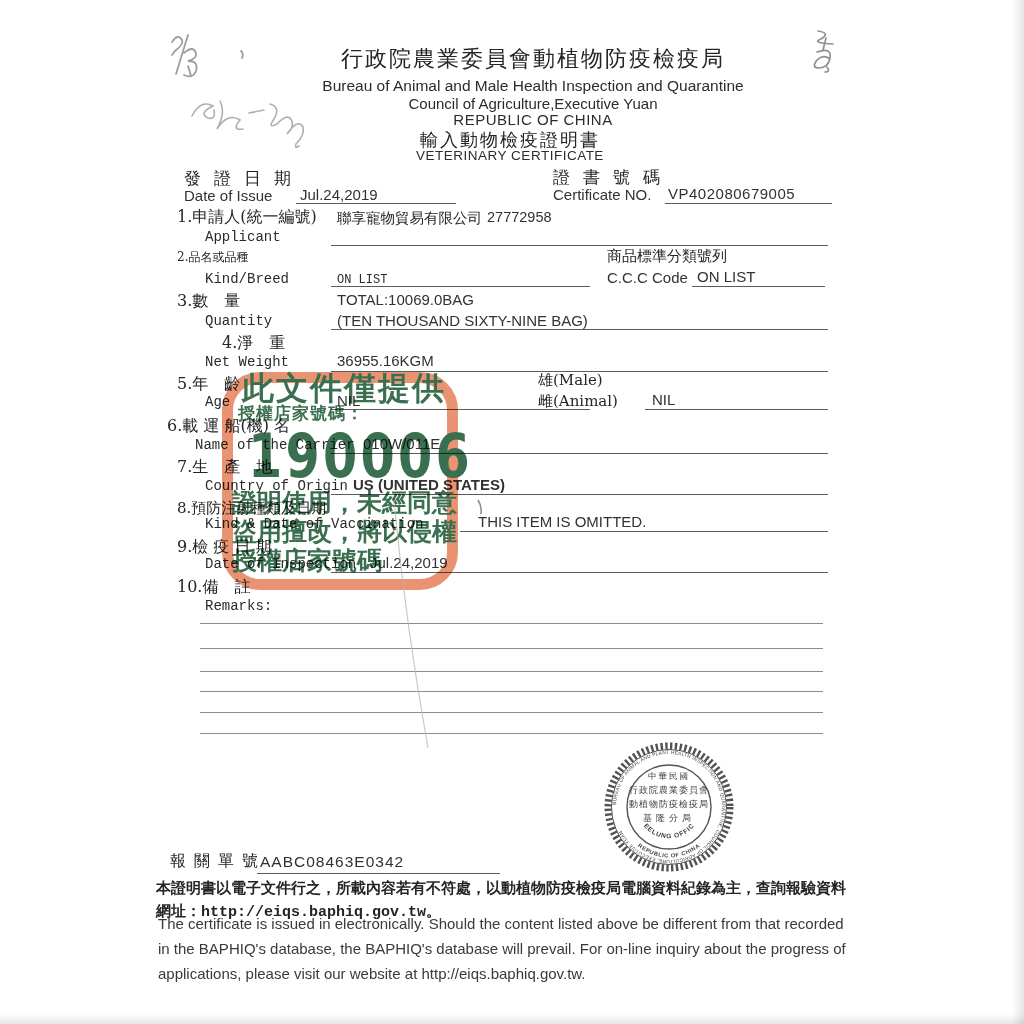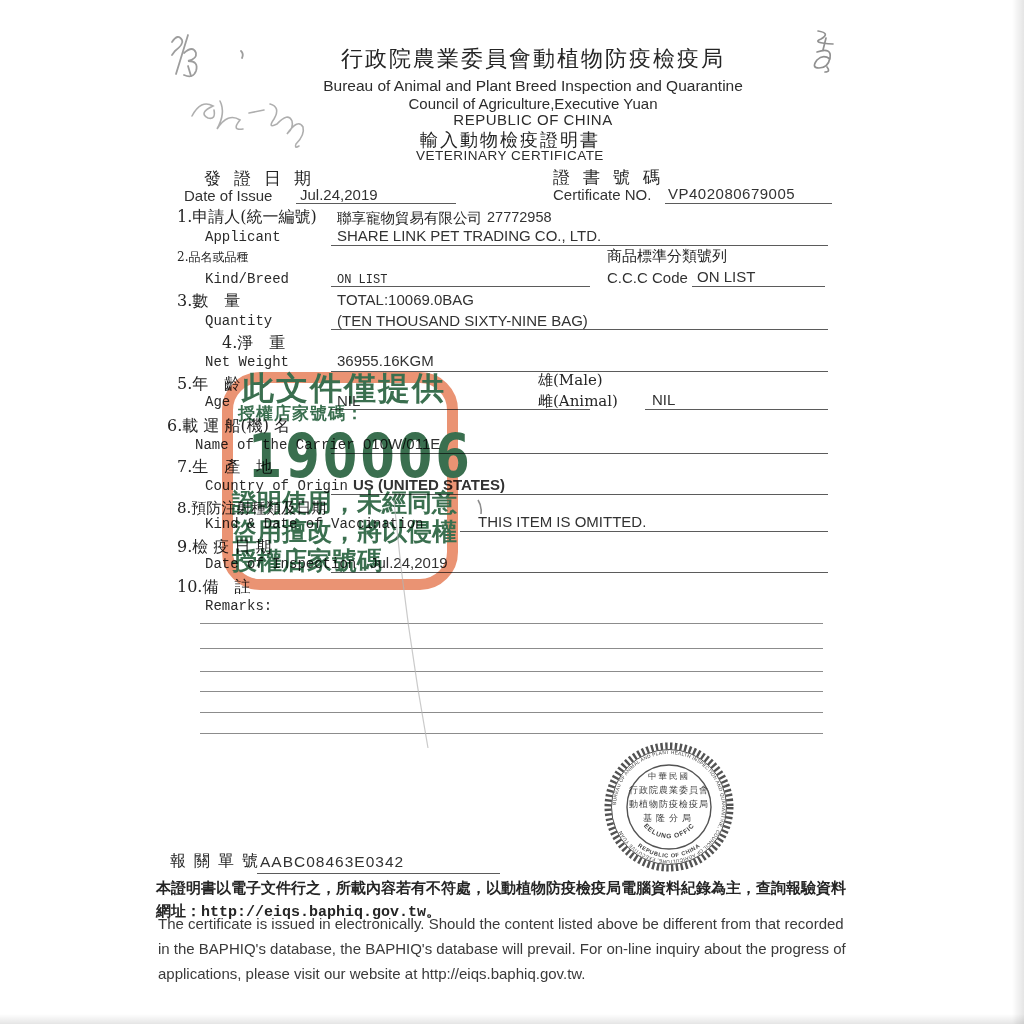--- a/index.html
+++ b/index.html
@@ -21,40 +21,39 @@
   .edge-b{position:absolute;bottom:0;left:0;width:100%;height:10px;
       background:linear-gradient(to bottom,rgba(0,0,0,0),rgba(0,0,0,.10));}
   svg{overflow:visible;}
 </style>
 </head>
 <body>
 
 <div id="page">
 
   <div class="abs zh hdr" style="top:44px;font-size:22px;letter-spacing:2px;">行政院農業委員會動植物防疫檢疫局</div>
-  <div class="abs sans hdr" style="top:77px;font-size:15.5px;color:#2c2c2c;">Bureau of Animal and Plant Breed Inspection and Quarantine</div>
+  <div class="abs sans hdr" style="top:77px;font-size:15.5px;color:#2c2c2c;">Bureau of Animal and Male Health Inspection and Quarantine</div>
   <div class="abs sans hdr" style="top:95px;font-size:15px;color:#2c2c2c;">Council of Agriculture,Executive Yuan</div>
   <div class="abs sans hdr" style="top:111px;font-size:15px;letter-spacing:.5px;color:#2c2c2c;">REPUBLIC OF CHINA</div>
   <div class="abs zh hdr2" style="top:128px;font-size:18px;letter-spacing:2px;">輸入動物檢疫證明書</div>
   <div class="abs sans hdr2" style="top:148px;font-size:13.5px;letter-spacing:.5px;color:#2c2c2c;">VETERINARY CERTIFICATE</div>
 
-  <div class="abs zh" style="left:184px;top:167px;font-size:17px;letter-spacing:13px;margin-left:20px;">發證日期</div>
+  <div class="abs zh" style="left:184px;top:167px;font-size:17px;letter-spacing:13px;">發證日期</div>
   <div class="abs zh" style="left:553px;top:166px;font-size:17px;letter-spacing:13px;">證書號碼</div>
   <div class="abs sans" style="left:184px;top:187px;">Date of Issue</div>
   <div class="abs sans" style="left:300px;top:186px;">Jul.24,2019</div>
   <div class="ul" style="left:296px;top:203px;width:160px;"></div>
   <div class="abs sans" style="left:553px;top:186px;">Certificate NO.</div>
   <div class="abs sans" style="left:668px;top:185px;letter-spacing:.5px;">VP402080679005</div>
   <div class="ul" style="left:665px;top:203px;width:167px;"></div>
 
   <div class="abs zh" style="left:177px;top:207px;font-size:16px;">1.申請人(統一編號)</div>
   <div class="abs zh" style="left:337px;top:209px;font-size:14.5px;">聯享寵物貿易有限公司</div>
   <div class="abs sans" style="left:487px;top:209px;font-size:14.5px;">27772958</div>
   <div class="abs mono" style="left:205px;top:229px;">Applicant</div>
-  <div class="abs sans" style="left:337px;top:227px;">SHARE LINK PET TRADING CO., LTD.</div>
   <div class="ul" style="left:331px;top:245px;width:497px;"></div>
 
   <div class="abs zh" style="left:177px;top:249px;font-size:12px;">2.品名或品種</div>
   <div class="abs zh" style="left:607px;top:247px;font-size:15px;">商品標準分類號列</div>
   <div class="abs mono" style="left:205px;top:271px;">Kind/Breed</div>
   <div class="abs mono" style="left:337px;top:273px;font-size:12px;">ON LIST</div>
   <div class="abs sans" style="left:607px;top:269px;">C.C.C Code</div>
   <div class="abs sans" style="left:697px;top:268px;">ON LIST</div>
   <div class="ul" style="left:331px;top:286px;width:259px;"></div>
   <div class="ul" style="left:692px;top:286px;width:133px;"></div>

